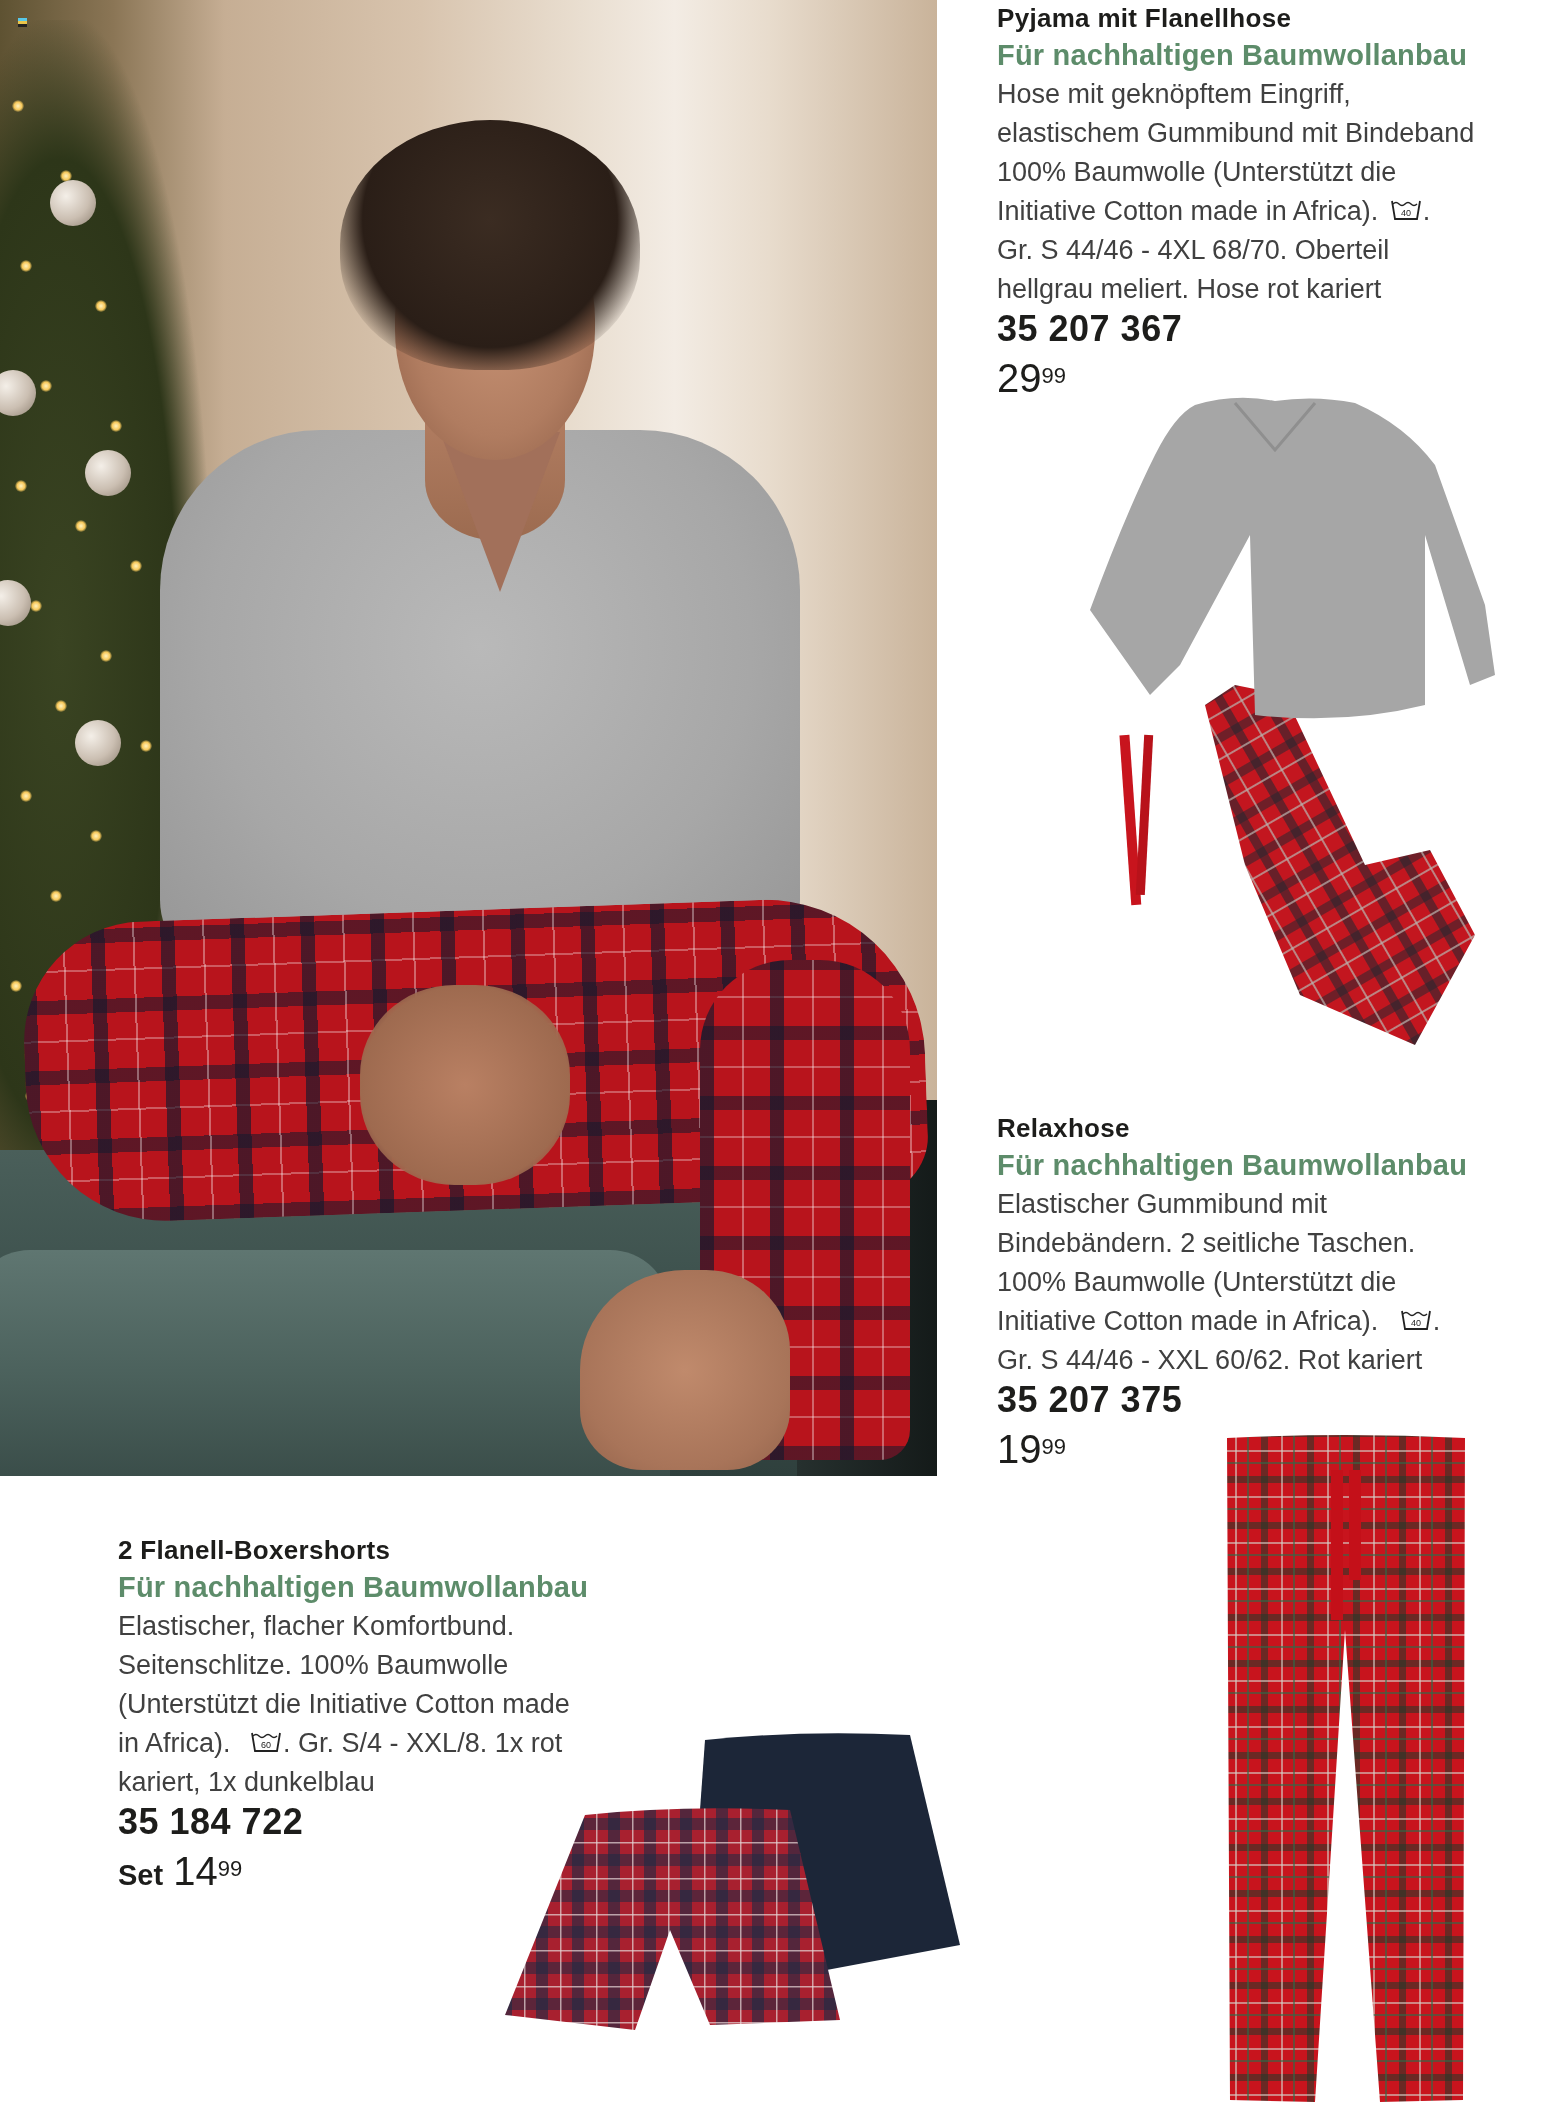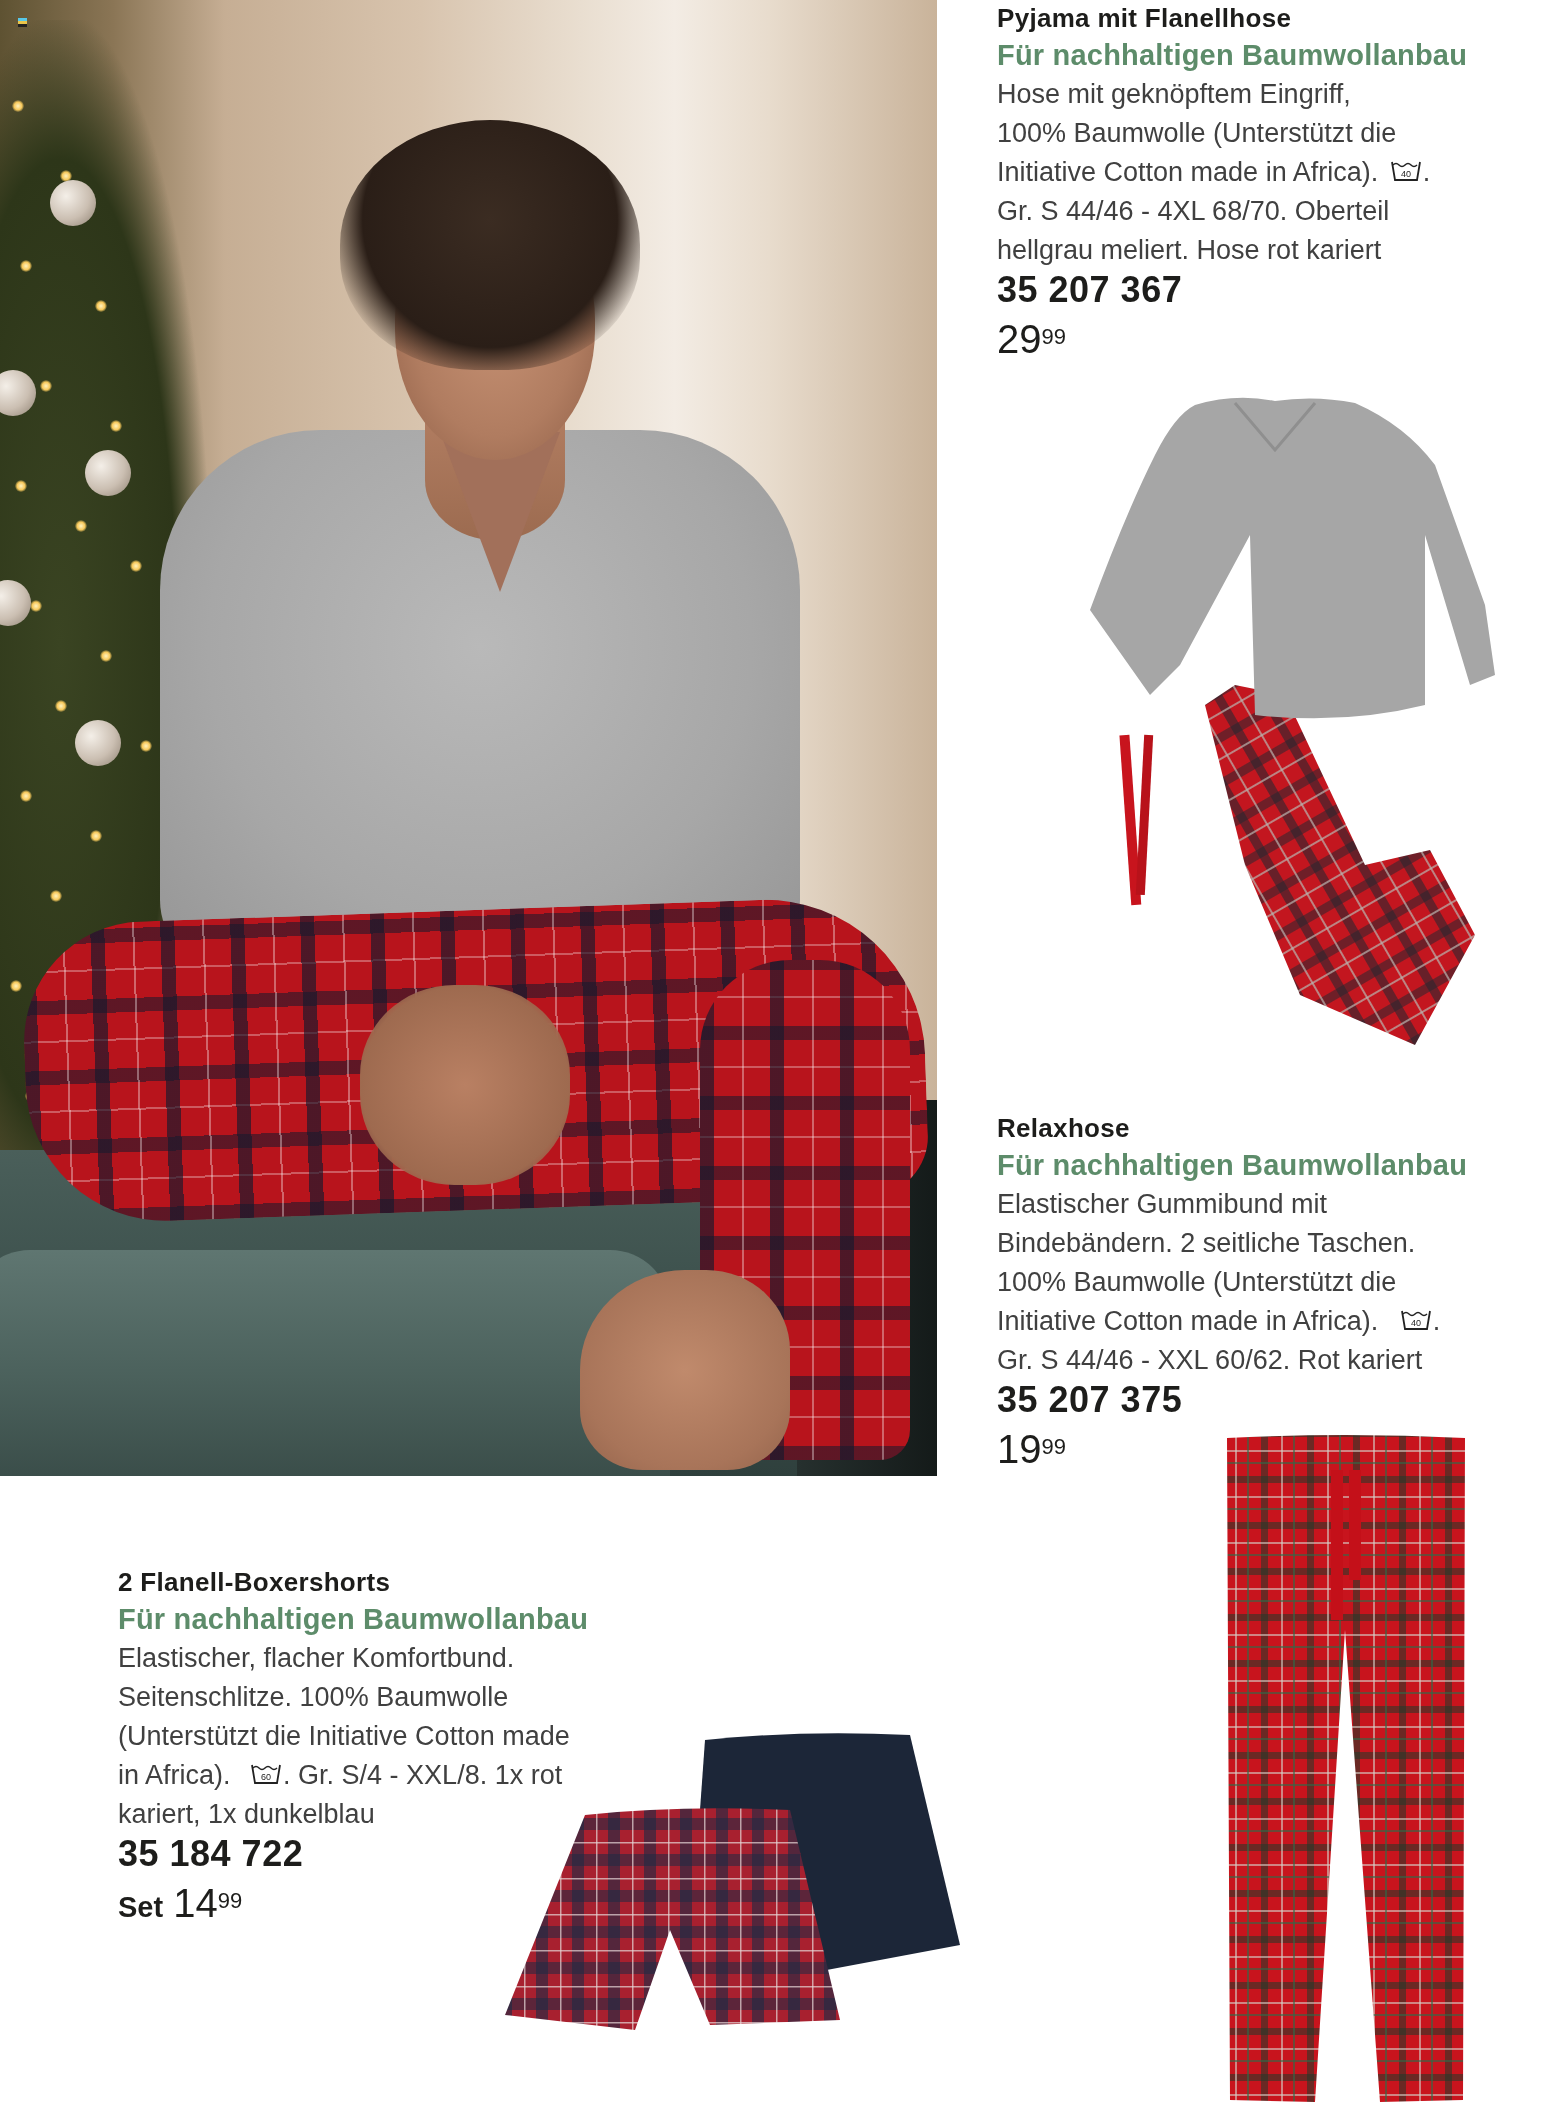--- a/index.html
+++ b/index.html
@@ -114,20 +114,21 @@
       <span style="background:#e9c44a"></span>
       <span style="background:#222"></span>
   </div>
 </div>
 
 <div class="text-block" style="left:997px;top:0px;width:540px;">
   <div class="title">Pyjama mit Flanellhose</div>
   <div class="subtitle">Für nachhaltigen Baumwollanbau</div>
   <div class="desc">
     <div>Hose mit geknöpftem Eingriff,</div>
+    <div>elastischem Gummibund mit Bindeband</div>
     <div>100% Baumwolle (Unterstützt die</div>
     <div><span>Initiative Cotton made in Africa).</span>
       <svg class="wash-icon" viewBox="0 0 32 24">
         <path d="M2 3 L5 21 L27 21 L30 3" fill="none" stroke="#222" stroke-width="1.8"></path>
         <path d="M3 6 q3 -3 6 0 q3 3 6 0 q3 -3 6 0 q3 3 6 0" fill="none" stroke="#222" stroke-width="1.5"></path>
         <text x="16" y="18" font-size="9" text-anchor="middle" font-family="Liberation Sans, sans-serif" fill="#222">40</text>
       </svg>.</div>
     <div>Gr. S 44/46 - 4XL 68/70. Oberteil</div>
     <div>hellgrau meliert. Hose rot kariert</div>
   </div>
@@ -181,21 +182,21 @@
       <rect x="0" y="20" width="46" height="2" fill="#d6d0c8" opacity="0.6"></rect>
       <rect x="32" y="0" width="2" height="46" fill="#2c6c4a" opacity="0.6"></rect>
       <rect x="0" y="32" width="46" height="2" fill="#2c6c4a" opacity="0.6"></rect>
     </pattern>
   </defs>
   <path d="M12 8 Q130 2 250 8 L248 670 L165 672 L130 200 L100 672 L15 670 Z" fill="url(#plaidB)"></path>
   <rect x="116" y="40" width="12" height="150" fill="#c41019"></rect>
   <rect x="134" y="40" width="12" height="110" fill="#c41019"></rect>
 </svg>
 
-<div class="text-block" style="left:118px;top:1532px;width:520px;margin-top:32px;">
+<div class="text-block" style="left:118px;top:1532px;width:520px;">
   <div class="title">2 Flanell-Boxershorts</div>
   <div class="subtitle">Für nachhaltigen Baumwollanbau</div>
   <div class="desc">
     <div>Elastischer, flacher Komfortbund.</div>
     <div>Seitenschlitze. 100% Baumwolle</div>
     <div>(Unterstützt die Initiative Cotton made</div>
     <div><span>in Africa).</span>
       <svg class="wash-icon" viewBox="0 0 32 24" style="margin-left:12px">
         <path d="M2 3 L5 21 L27 21 L30 3" fill="none" stroke="#222" stroke-width="1.8"></path>
         <path d="M3 6 q3 -3 6 0 q3 3 6 0 q3 -3 6 0 q3 3 6 0" fill="none" stroke="#222" stroke-width="1.5"></path>

